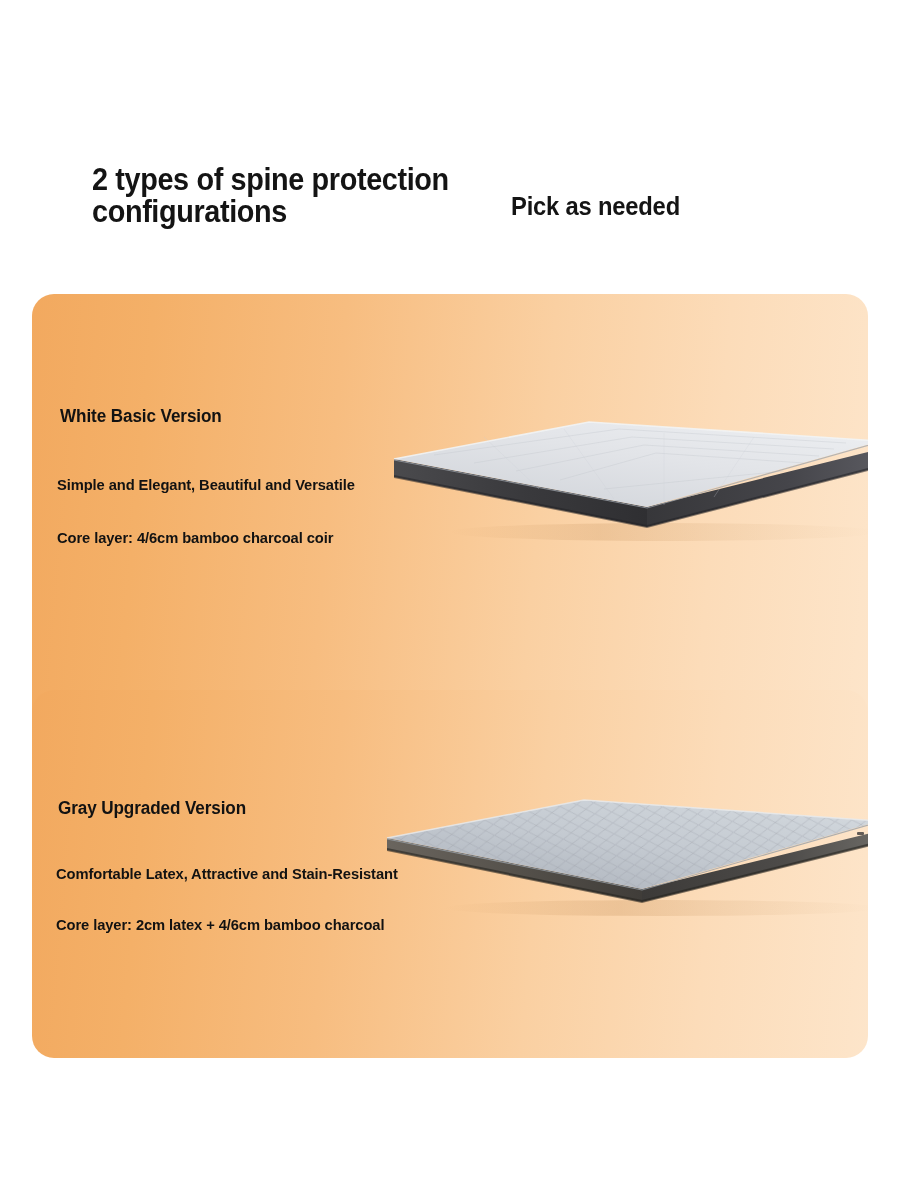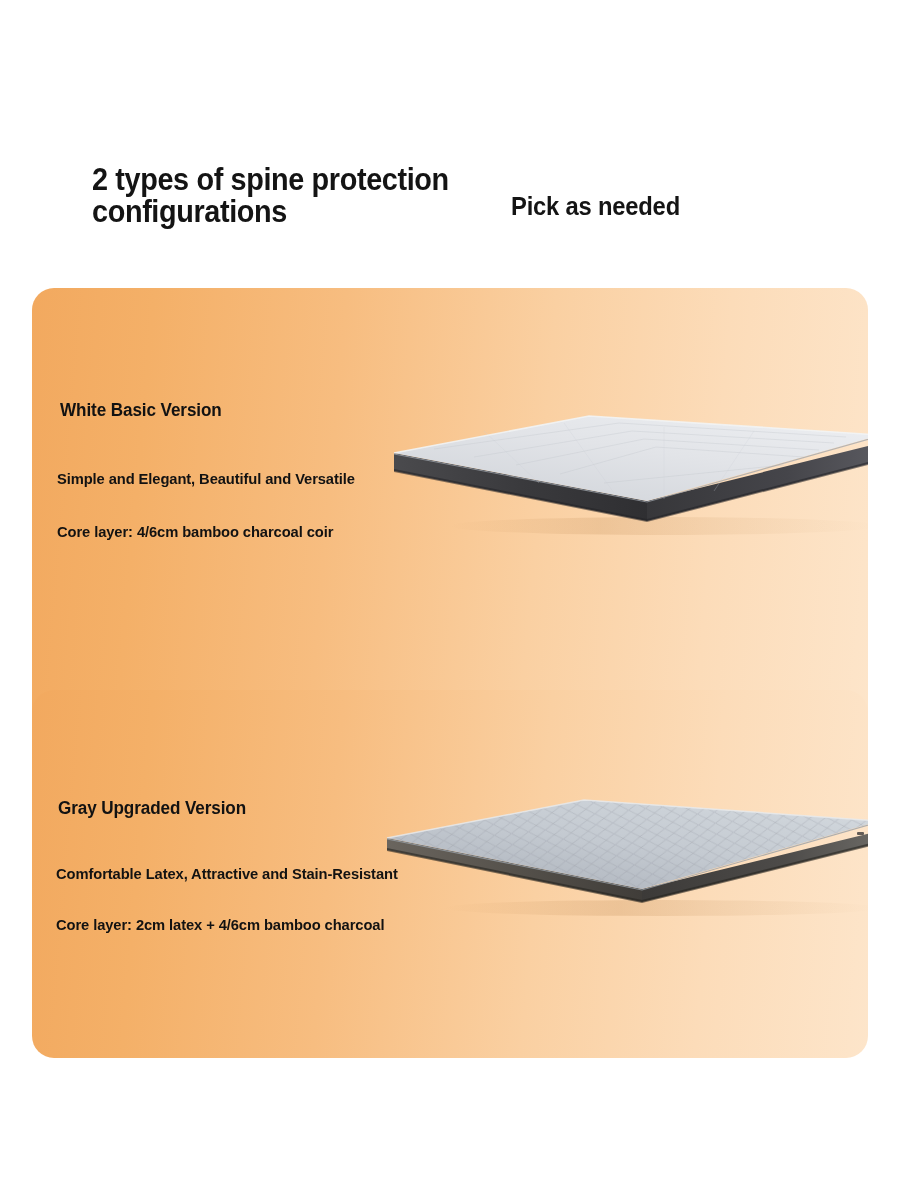--- a/index.html
+++ b/index.html
@@ -77,21 +77,21 @@
     border-radius: 22px;
     background: linear-gradient(95deg,
         #f2a95f 0%,
         #f4b068 14%,
         #f7bd80 36%,
         #fad0a2 60%,
         #fcdcb9 80%,
         #fde5ca 100%);
     overflow: hidden;
   }
-  .card--one  { top: 288px;  height: 460px; }
+  .card--one  { top: 294px;  height: 460px; }
   .card--two  { top: 690px;  height: 368px; text-align: center; }
 
   .card-title {
     position: absolute;
     font-size: 18px;
     font-weight: 700;
     color: #121212;
     letter-spacing: -0.1px;
     transform: scaleX(0.95);
     transform-origin: left top;

